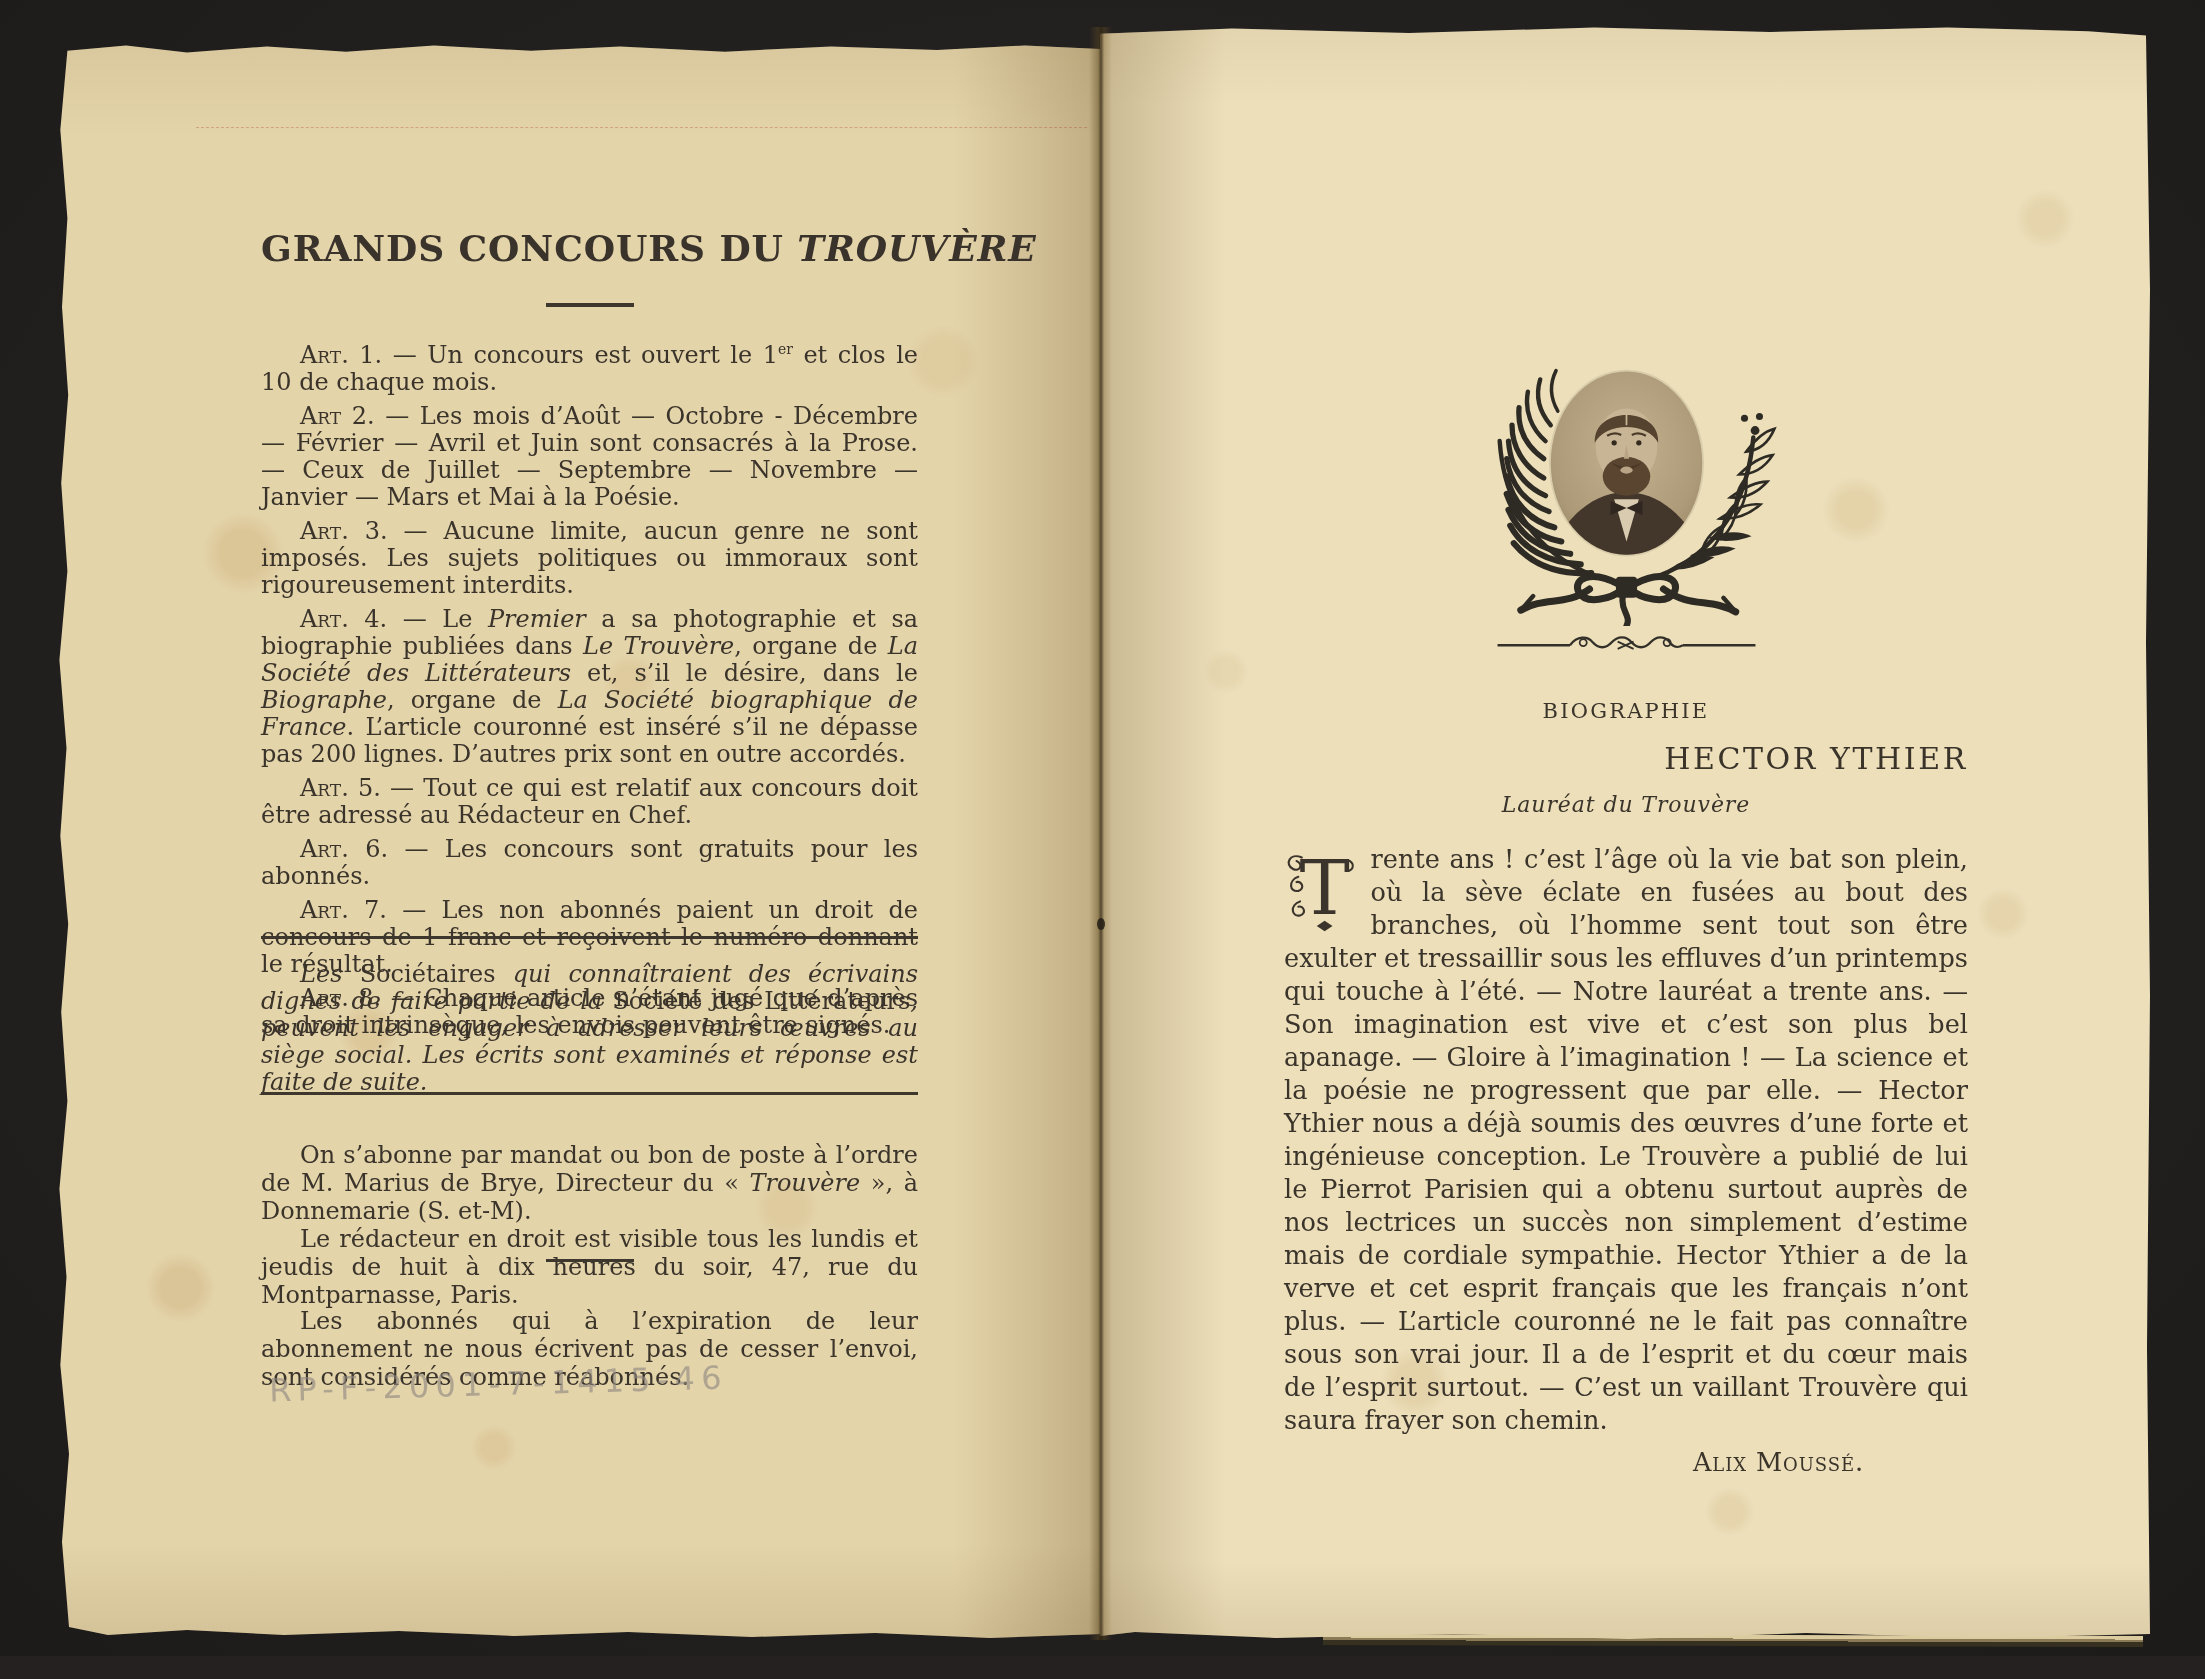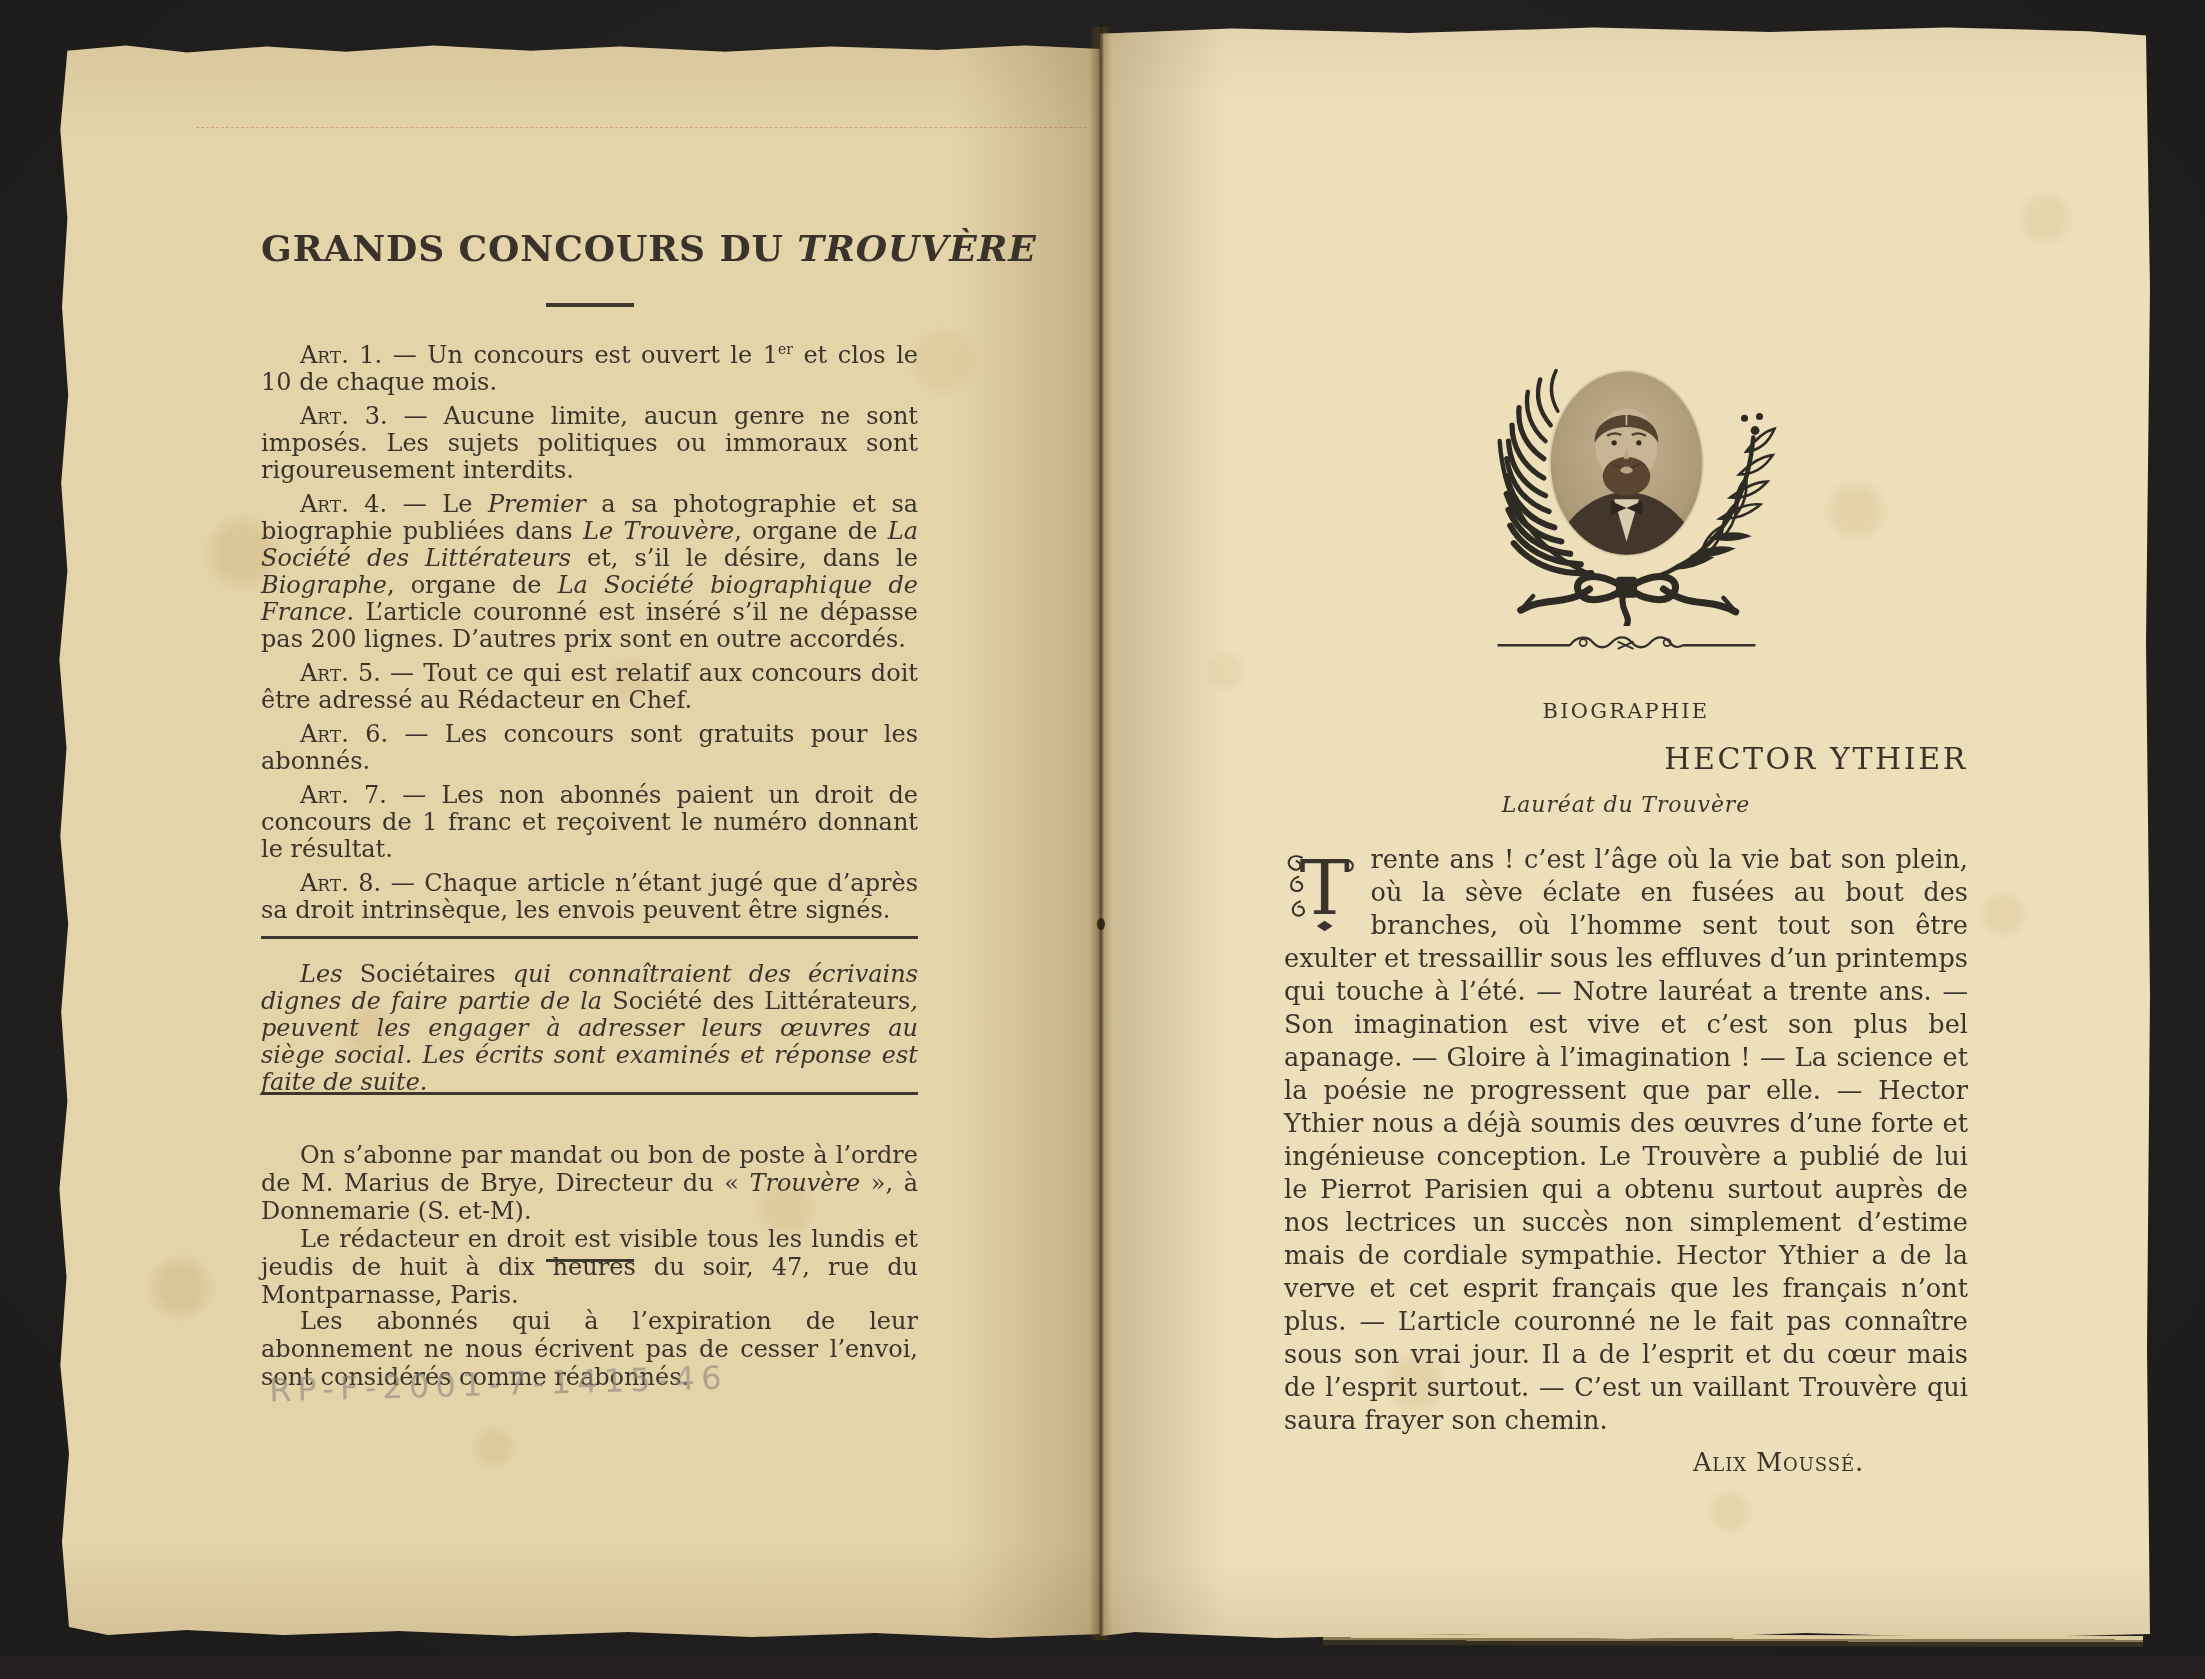--- a/index.html
+++ b/index.html
@@ -88,20 +88,21 @@
     <div class="stamp-line"></div>
     <div class="lp-col">
 
       <div class="lp-title">
         <span>GRANDS CONCOURS DU </span><span class="it">TROUVÈRE</span>
       </div>
       <div class="rule-small r1"></div>
 
       <div class="lp-articles">
         <p><span class="sc">Art. 1.</span><span> — Un concours est ouvert le 1</span><sup>er</sup><span> et clos le 10 de chaque mois.</span></p>
+        <p><span class="sc">Art 2.</span><span> — Les mois d’Août — Octobre - Décembre — Février — Avril et Juin sont consacrés à la Prose. — Ceux de Juillet — Septembre — Novembre — Janvier — Mars et Mai à la Poésie.</span></p>
         <p><span class="sc">Art. 3.</span><span> — Aucune limite, aucun genre ne sont imposés. Les sujets politiques ou immoraux sont rigoureusement interdits.</span></p>
         <p><span class="sc">Art. 4.</span><span> — Le </span><span class="it">Premier</span><span> a sa photographie et sa biographie publiées dans </span><span class="it">Le Trouvère</span><span>, organe de </span><span class="it">La Société des Littérateurs</span><span> et, s’il le désire, dans le </span><span class="it">Biographe</span><span>, organe de </span><span class="it">La Société biographique de France</span><span>. L’article couronné est inséré s’il ne dépasse pas 200 lignes. D’autres prix sont en outre accordés.</span></p>
         <p><span class="sc">Art. 5.</span><span> — Tout ce qui est relatif aux concours doit être adressé au Rédacteur en Chef.</span></p>
         <p><span class="sc">Art. 6.</span><span> — Les concours sont gratuits pour les abonnés.</span></p>
         <p><span class="sc">Art. 7.</span><span> — Les non abonnés paient un droit de concours de 1 franc et reçoivent le numéro donnant le résultat.</span></p>
         <p><span class="sc">Art. 8.</span><span> — Chaque article n’étant jugé que d’après sa droit intrinsèque, les envois peuvent être signés.</span></p>
       </div>
 
       <div class="rule-full rf1"></div>
       <div class="lp-note">

